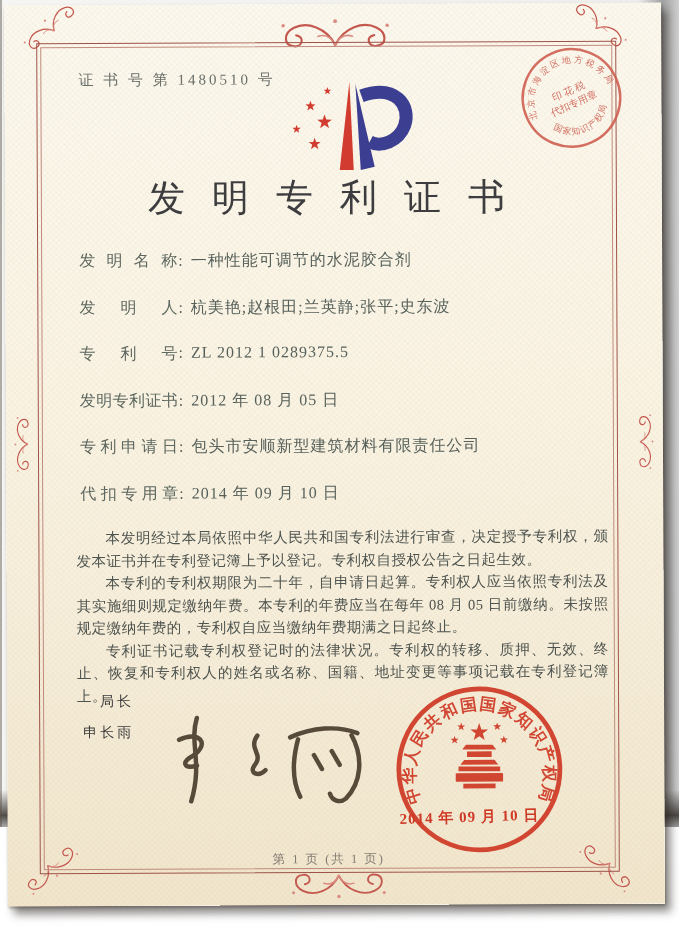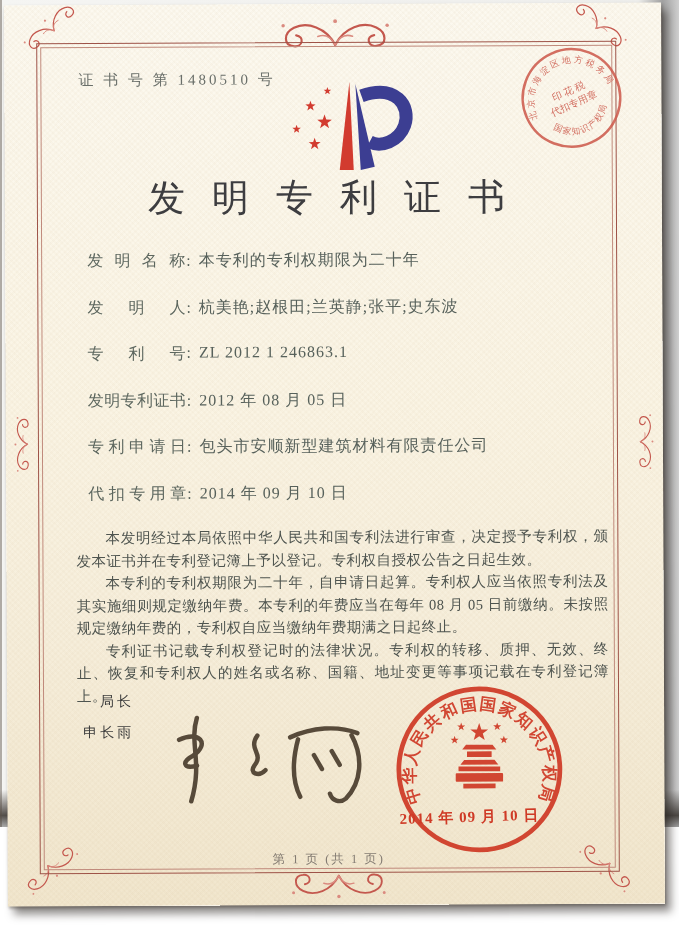--- a/index.html
+++ b/index.html
@@ -40,21 +40,21 @@
   .title{
     position:absolute;left:32px;top:169px;width:578px;
     text-align:center;font-size:37px;color:#3d3d40;
     letter-spacing:27px;transform:translateX(14px);
     font-weight:500;
   }
   .fields{position:absolute;left:74px;top:246px;width:520px;}
   .field-row{height:26px;margin-bottom:20.5px;font-size:16px;color:#57615b;white-space:nowrap;}
   .field-label{
     display:inline-block;width:98px;vertical-align:top;
-    text-align:justify;text-align-last:justify;color:#5d675f;margin-left:8px;
+    text-align:justify;text-align-last:justify;color:#5d675f;
   }
   .field-colon{display:inline-block;margin:0 8px 0 1px;}
   .field-value{letter-spacing:1px;}
   .paras{position:absolute;left:70px;top:522px;width:532px;}
   .paras p{
     margin:0;text-indent:2em;text-align:justify;
     font-size:14.5px;line-height:22.5px;color:#4e544f;letter-spacing:.5px;
   }
   .signer{position:absolute;left:76px;top:688px;font-size:14px;color:#3b3b3b;text-align:right;}
   .signer div{margin-bottom:13px;letter-spacing:3px;font-family:"Liberation Sans",sans-serif;}
@@ -154,27 +154,27 @@
       </g>
       <polygon points="66,4 56,92 70,92" fill="#d23b2f"></polygon>
       <polygon points="72,6 77,92 91,89" fill="#3c3e92"></polygon>
       <path d="M78,18 C112,6 128,28 121,48 C115,64 97,70 86,64" fill="none" stroke="#3c3e92" stroke-width="13"></path>
     </svg>
 
     <div class="title">发明专利证书</div>
 
     <div class="fields">
       <div class="field-row">
-        <span class="field-label">发明名称</span><span class="field-colon">:</span><span class="field-value">本专利的专利权期限为二十年</span>
+        <span class="field-label">发明名称</span><span class="field-colon">:</span><span class="field-value">一种性能可调节的水泥胶合剂</span>
       </div>
       <div class="field-row">
         <span class="field-label">发明人</span><span class="field-colon">:</span><span class="field-value">杭美艳;赵根田;兰英静;张平;史东波</span>
       </div>
       <div class="field-row">
-        <span class="field-label">专利号</span><span class="field-colon">:</span><span class="field-value">ZL 2012 1 246863.1</span>
+        <span class="field-label">专利号</span><span class="field-colon">:</span><span class="field-value">ZL 2012 1 0289375.5</span>
       </div>
       <div class="field-row">
         <span class="field-label">发明专利证书</span><span class="field-colon">:</span><span class="field-value">2012 年 08 月 05 日</span>
       </div>
       <div class="field-row">
         <span class="field-label">专利申请日</span><span class="field-colon">:</span><span class="field-value">包头市安顺新型建筑材料有限责任公司</span>
       </div>
       <div class="field-row">
         <span class="field-label">代扣专用章</span><span class="field-colon">:</span><span class="field-value">2014 年 09 月 10 日</span>
       </div>

